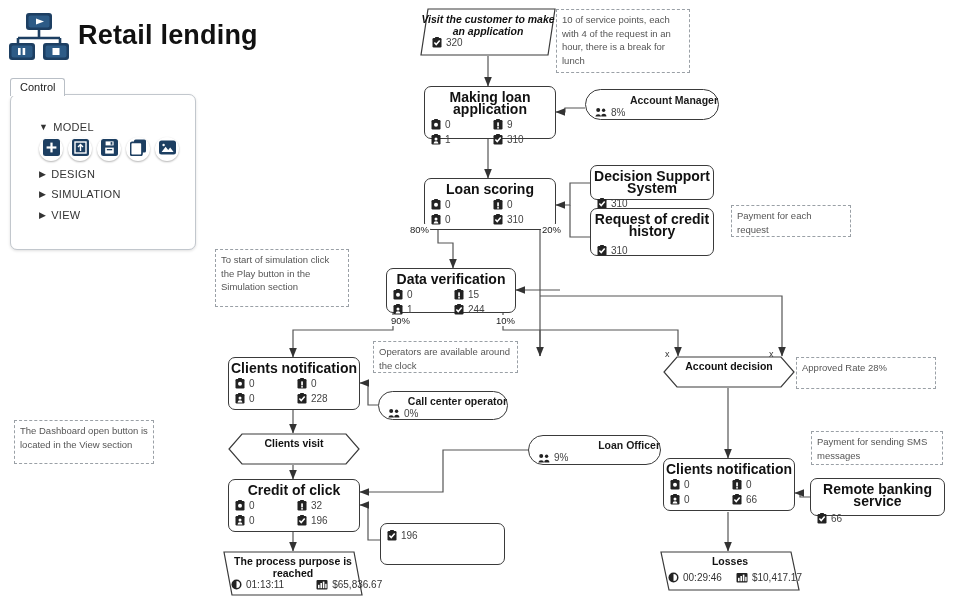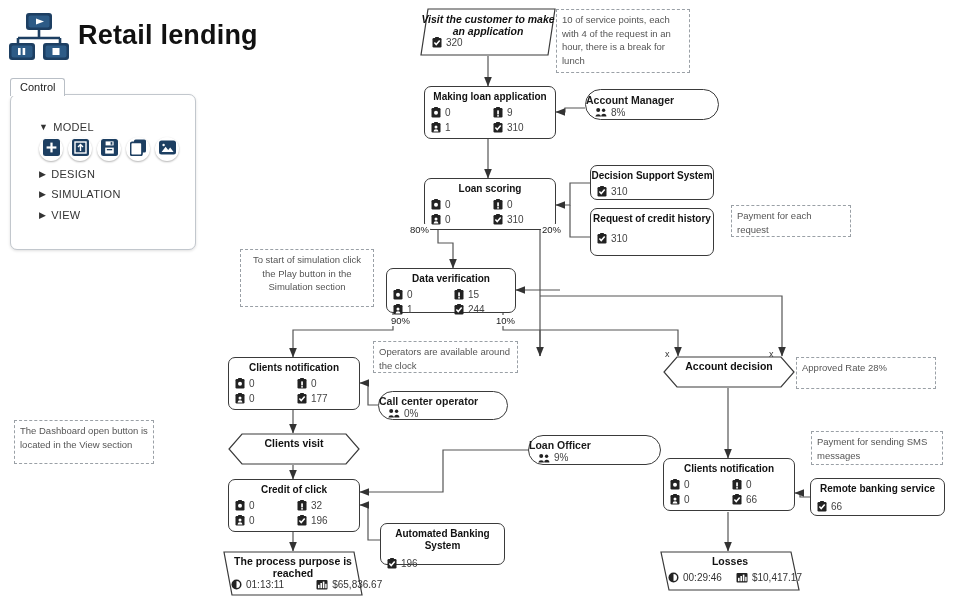--- a/index.html
+++ b/index.html
@@ -44,31 +44,31 @@
     box-shadow:0 1px 2px rgba(0,0,0,.30);
     display:flex;align-items:center;justify-content:center;
   }
 
   
   .node{position:absolute;box-sizing:border-box;}
   .proc{
     background:#fff;border:1px solid #3a3a3a;border-radius:7px;
   }
   .proc .ttl{
-    text-align:center;font-size:10px;font-weight:bold;color:#111;
+    text-align:center;font-size:14px;font-weight:bold;color:#111;
     padding-top:4px;line-height:12px;
   }
   .metrics{display:flex;flex-wrap:wrap;padding:2px 0 0 6px;}
   .m{width:50%;display:flex;align-items:center;font-size:10px;color:#444;height:15px;}
   .m .mi{margin-right:4px;display:inline-block;}
   .res{
     background:#fff;border:1px solid #3a3a3a;border-radius:16px;
     display:flex;flex-direction:column;justify-content:center;
   }
-  .res .ttl{text-align:left;font-size:10.5px;font-weight:bold;padding-top:2px;}
+  .res .ttl{text-align:right;font-size:10.5px;font-weight:bold;padding-top:2px;}
   .res .rv{font-size:10px;color:#444;padding-left:9px;display:flex;align-items:center;margin-top:1px;}
   .res .rv .mi{margin-right:4px;}
   .hexwrap{position:absolute;}
   .hexwrap .hlabel{
     position:absolute;left:0;right:0;top:4px;text-align:center;
     font-size:10.5px;font-weight:bold;color:#111;
   }
   .para{position:absolute;}
   .para .plabel{
     position:absolute;left:0;right:0;top:5px;text-align:center;
@@ -398,21 +398,21 @@
               <path d="M2.4,5.6 L4.2,7.6 L7.7,3.4" stroke="#fff" stroke-width="1.5" fill="none"></path>
             </svg>
           </span>
         <span>310</span>
       </div>
     </div>
   </div>
 
   <div class="note" style="left:731px;top:205px;width:120px;height:32px;">Payment for each request</div>
 
-  <div class="note" style="left:240px;top:249px;width:134px;height:58px;text-align:center;">To start of simulation click the Play button in the Simulation section</div>
+  <div class="note" style="left:215px;top:249px;width:134px;height:58px;">To start of simulation click the Play button in the Simulation section</div>
 
   <div class="node proc" style="left:386px;top:268px;width:130px;height:45px;">
     <div class="ttl">Data verification</div>
     <div class="metrics">
       <div class="m">
         <span class="mi">
             <svg width="10" height="11" viewBox="0 0 10 11">
               <rect x="0.5" y="1" width="9" height="9.5" rx="1.2" fill="#222"></rect>
               <rect x="3" y="0" width="4" height="2.2" rx="0.6" fill="#222"></rect>
               <circle cx="5" cy="5.8" r="2" fill="#fff"></circle>
@@ -496,21 +496,21 @@
         <span>0</span>
       </div>
       <div class="m">
         <span class="mi">
             <svg width="10" height="11" viewBox="0 0 10 11">
               <rect x="0.5" y="1" width="9" height="9.5" rx="1.2" fill="#222"></rect>
               <rect x="3" y="0" width="4" height="2.2" rx="0.6" fill="#222"></rect>
               <path d="M2.4,5.6 L4.2,7.6 L7.7,3.4" stroke="#fff" stroke-width="1.5" fill="none"></path>
             </svg>
           </span>
-        <span>177</span>
+        <span>228</span>
       </div>
     </div>
   </div>
 
   <div class="node res" style="left:378px;top:391px;width:130px;height:29px;">
     <div class="ttl">Call center operator</div>
     <div class="rv">
       <span class="mi">
           <svg width="12" height="10" viewBox="0 0 12 10">
             <circle cx="3.2" cy="3" r="2" fill="#222"></circle>
@@ -589,21 +589,20 @@
               <rect x="3" y="0" width="4" height="2.2" rx="0.6" fill="#222"></rect>
               <path d="M2.4,5.6 L4.2,7.6 L7.7,3.4" stroke="#fff" stroke-width="1.5" fill="none"></path>
             </svg>
           </span>
         <span>196</span>
       </div>
     </div>
   </div>
 
   <div class="node proc" style="left:380px;top:523px;width:125px;height:42px;">
-    <div class="ttl">Automated Banking System</div>
     <div class="metrics" style="padding-top:4px;">
       <div class="m" style="width:100%;">
         <span class="mi">
             <svg width="10" height="11" viewBox="0 0 10 11">
               <rect x="0.5" y="1" width="9" height="9.5" rx="1.2" fill="#222"></rect>
               <rect x="3" y="0" width="4" height="2.2" rx="0.6" fill="#222"></rect>
               <path d="M2.4,5.6 L4.2,7.6 L7.7,3.4" stroke="#fff" stroke-width="1.5" fill="none"></path>
             </svg>
           </span>
         <span>196</span>

